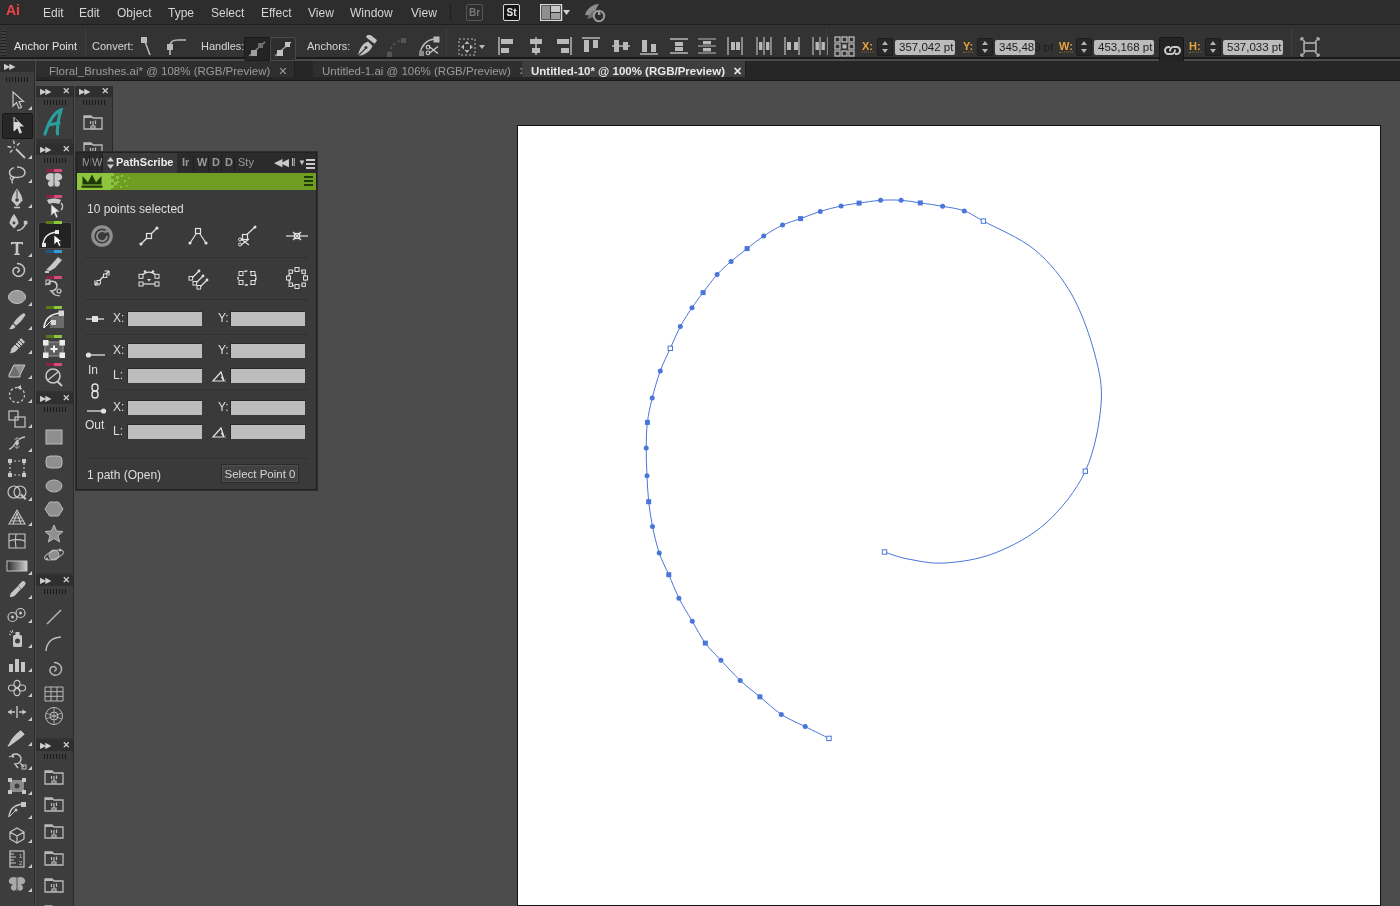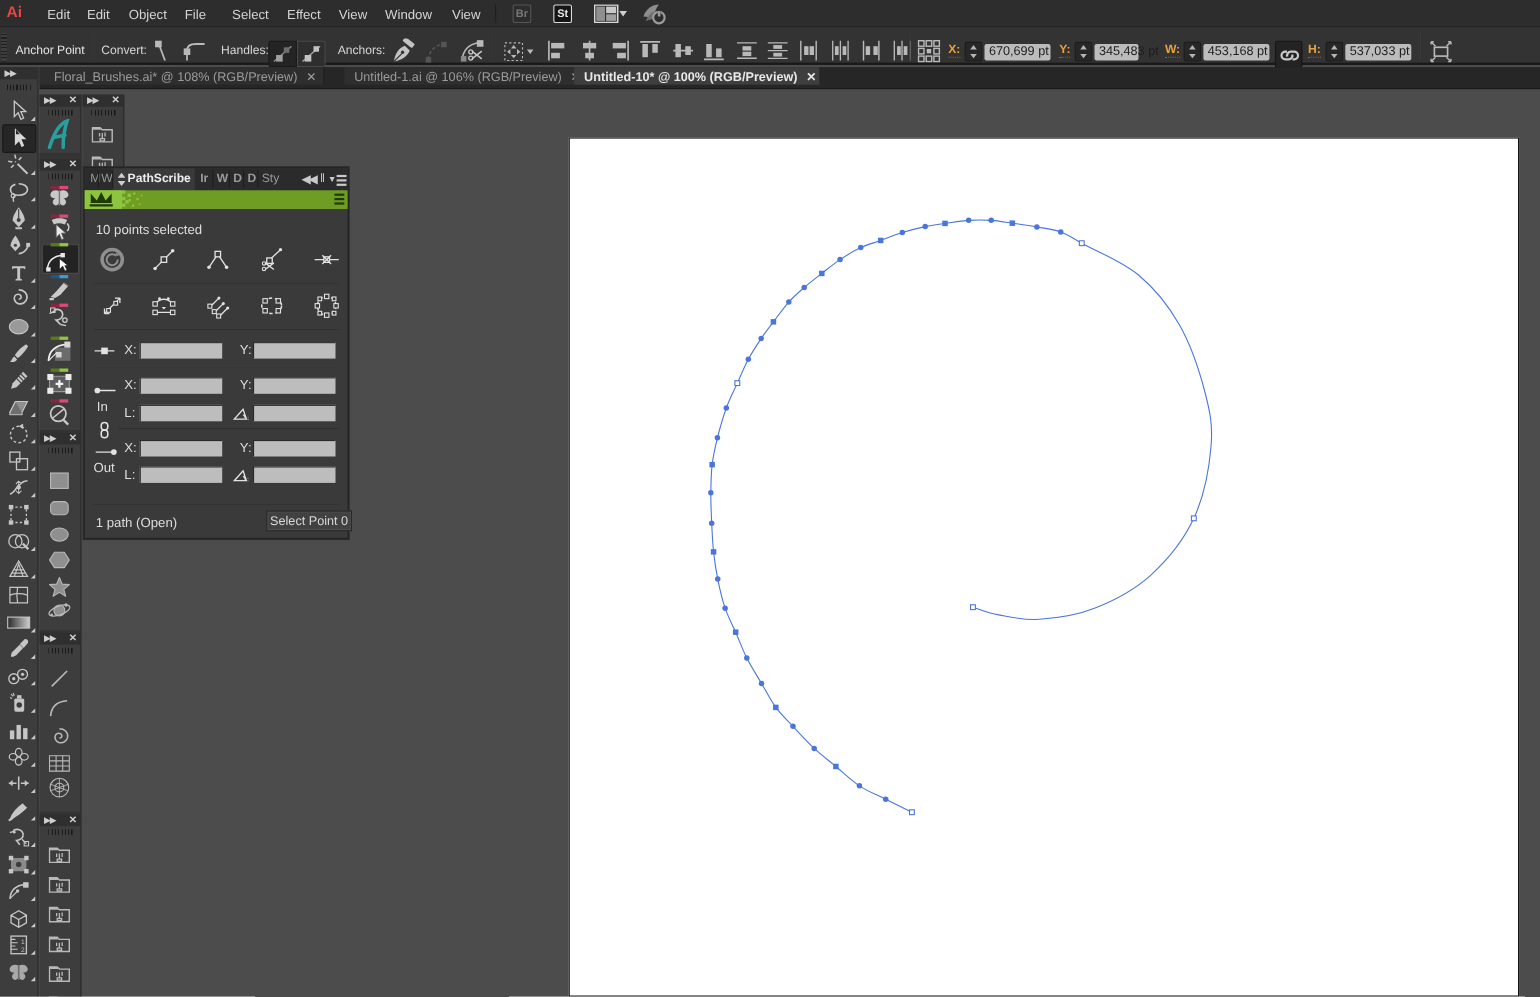--- a/index.html
+++ b/index.html
@@ -42,21 +42,21 @@
 .psfield{position:absolute;width:75px;height:15px;background:#bdbdbd;border-top:1px solid #2a2a2a;border-left:1px solid #2a2a2a}
 .psdiv{position:absolute;left:8px;width:223px;height:1px;background:#4a4a4a;border-top:1px solid #303030}
 </style></head>
 <body>
 
 <div id="menubar">
   <div id="ailogo">Ai</div>
   <div class="mi" style="left:43px">Edit</div>
   <div class="mi" style="left:79px">Edit</div>
   <div class="mi" style="left:117px">Object</div>
-  <div class="mi" style="left:168px">File</div>
+  <div class="mi" style="left:168px">Type</div>
   <div class="mi" style="left:211px">Select</div>
   <div class="mi" style="left:261px">Effect</div>
   <div class="mi" style="left:308px">View</div>
   <div class="mi" style="left:350px">Window</div>
   <div class="mi" style="left:411px">View</div>
   <div style="position:absolute;left:450px;top:4px;width:1px;height:17px;background:#1f1f1f"></div>
   <div style="position:absolute;left:466px;top:4px;width:17px;height:17px;border:1px solid #565656;border-radius:2px;color:#787878;font-size:10px;font-weight:bold;text-align:center;line-height:15px">Br</div>
   <div style="position:absolute;left:503px;top:4px;width:17px;height:17px;border:1px solid #d9d9d9;border-radius:2px;color:#e6e6e6;background:#151515;font-size:10px;font-weight:bold;text-align:center;line-height:15px">St</div>
   <svg style="position:absolute;left:540px;top:4px" width="30" height="17" viewBox="0 0 30 17">
     <rect x="0.5" y="0.5" width="21" height="16" fill="none" stroke="#d9d9d9" stroke-width="1.5"></rect>
@@ -198,21 +198,21 @@
     <rect x="1" y="8" width="5" height="5"></rect>
         <rect x="15" y="8" width="5" height="5"></rect>
     <rect x="1" y="15" width="5" height="5"></rect>
         <rect x="8" y="15" width="5" height="5"></rect>
         <rect x="15" y="15" width="5" height="5"></rect>
       </g>
     <rect x="8.5" y="8.5" width="4" height="4" fill="#b9b9b9"></rect>
   </svg>
   <div class="clabel olabel" style="left:862px;font-weight:bold">X:</div>
   <div class="spinner" style="left:877px"></div>
-  <div class="numfield" style="left:895px;width:60px">670,699 pt</div>
+  <div class="numfield" style="left:895px;width:60px">357,042 pt</div>
   <div class="clabel olabel" style="left:963px;font-weight:bold">Y:</div>
   <div class="spinner" style="left:977px"></div>
   <div class="numfield" style="left:995px;width:40px">345,483 pt</div>
   <div class="clabel olabel" style="left:1059px;font-weight:bold">W:</div>
   <div class="spinner" style="left:1076px"></div>
   <div class="numfield" style="left:1094px;width:60px">453,168 pt</div>
   <div class="abs" style="left:1159px;top:12px;width:25px;height:25px;background:#232323;border:1px solid #161616;border-radius:2px">
     <svg width="25" height="25" viewBox="0 0 25 25">
         <g stroke="#c9c9c9" stroke-width="2" fill="none">
           <path d="M10 9 h-1.5 a3.5 3.5 0 0 0 0 7 h3 a3.5 3.5 0 0 0 3.3 -4.5"></path>
@@ -836,14 +836,14 @@
     <div class="psfield" style="left:153px;top:247px"></div>
 <div class="pslabel" style="left:36px;top:271px">L:</div>
     <div class="psfield" style="left:50px;top:271px"></div>
 <svg class="abs" style="left:134px;top:271px" width="16" height="16" viewBox="0 0 16 16">
       <path d="M2 13 L13 13 L10 4 Z M10 9 a4 4 0 0 1 2 3" fill="none" stroke="#e2e2e2" stroke-width="1.2"></path>
       <path d="M14.5 11 l0 .5 m0 1.5 l0 .5" stroke="#e2e2e2"></path>
     </svg>
 <div class="psfield" style="left:153px;top:271px"></div>
 <div class="psdiv" style="top:305px"></div>
 <div class="pslabel" style="left:10px;top:315px">1 path (Open)</div>
-<div class="abs" style="left:165px;top:311px;width:78px;height:19px;background:#414141;border:1px solid #2a2a2a;box-shadow:inset 0 0 0 1px #4f4f4f;color:#d6d6d6;font-size:11.5px;text-align:center;line-height:18px">Select Point 0</div>
+<div class="abs" style="left:144px;top:311px;width:78px;height:19px;background:#414141;border:1px solid #2a2a2a;box-shadow:inset 0 0 0 1px #4f4f4f;color:#d6d6d6;font-size:11.5px;text-align:center;line-height:18px">Select Point 0</div>
 </div>
 
 </body></html>

